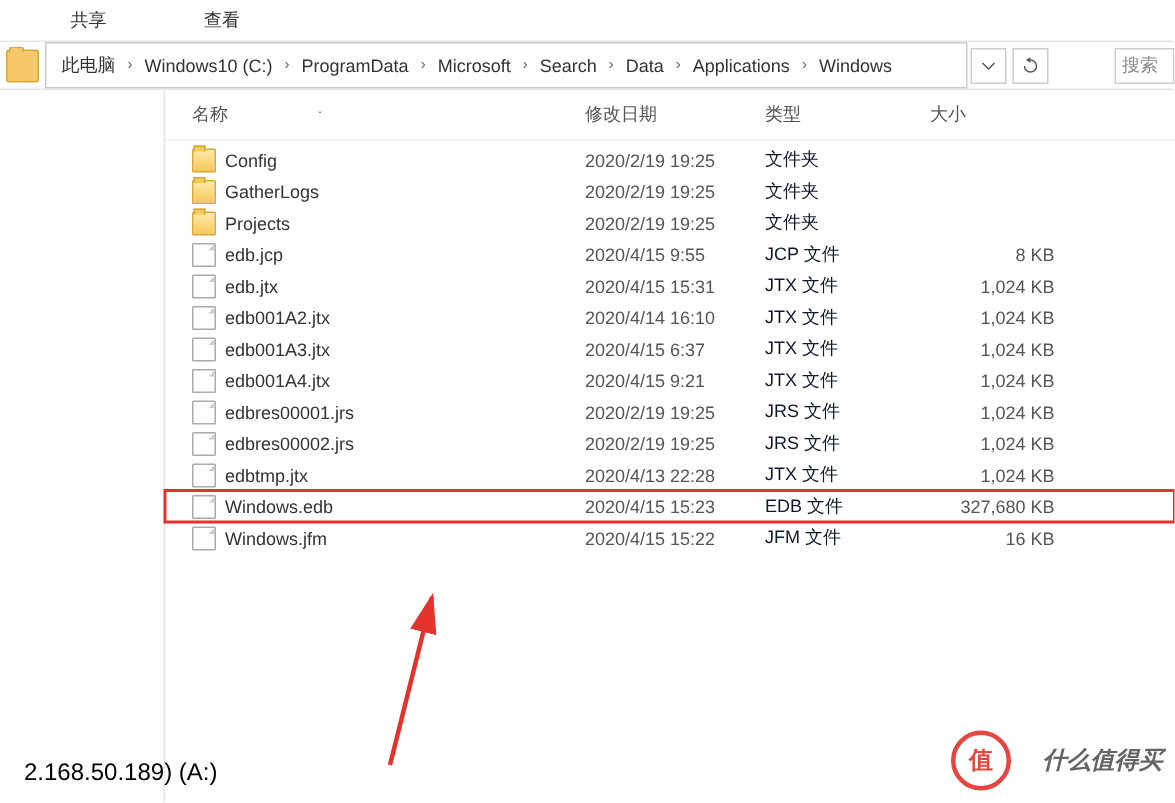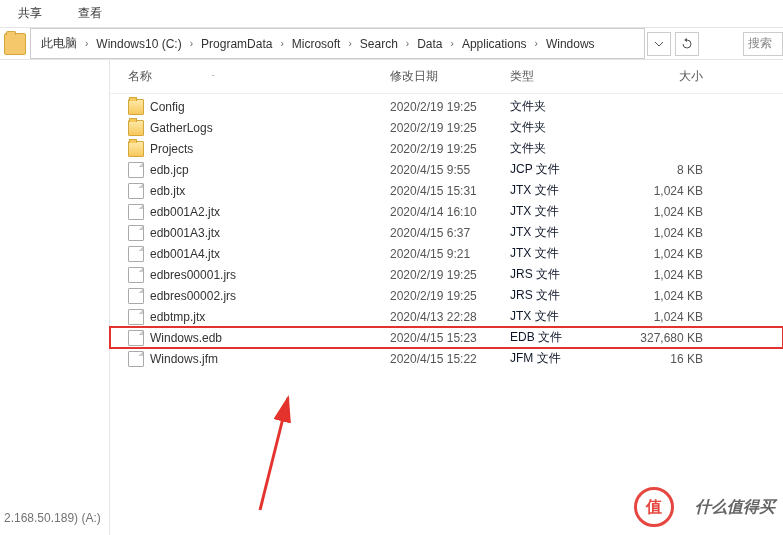--- a/index.html
+++ b/index.html
@@ -1,19 +1,19 @@
 <!DOCTYPE html>
 <html><head>
 <meta charset="utf-8">
 <style>
 * { margin: 0; padding: 0; box-sizing: border-box; font-family: "Microsoft YaHei", sans-serif; font-size: 12px; }
 body { width: 783px; height: 535px; background: #fff; overflow: hidden; position: relative; }
 
 .toolbar { height: 28px; display: flex; align-items: center; padding: 0 10px; gap: 20px; border-bottom: 1px solid #e5e5e5; }
-.toolbar span { color: #333; padding: 4px 8px; cursor: default; }
+.toolbar span { color: #333; padding: 4px 8px; cursor: default; margin-left: 29px; }
 
 .addrbar { height: 32px; display: flex; align-items: center; border-bottom: 1px solid #e5e5e5; }
 .folder-ico { width: 22px; height: 22px; background: #f5c96b; border: 1px solid #d4a838; border-radius: 2px; margin: 0 4px; position: relative; }
 .folder-ico::before { content: ""; position: absolute; top: -3px; left: 1px; width: 8px; height: 3px; background: #f5c96b; border: 1px solid #d4a838; border-bottom: none; border-radius: 2px 2px 0 0; }
 .crumbs { display: flex; align-items: center; flex: 1; height: 100%; border: 1px solid #ccc; background: #fff; margin-right: 2px; padding-left: 4px; overflow: hidden; }
 .crumb { padding: 0 6px; color: #333; cursor: pointer; white-space: nowrap; }
 .chev { color: #666; font-size: 10px; padding: 0 2px; }
 .refresh { width: 24px; height: 24px; display: flex; align-items: center; justify-content: center; border: 1px solid #ccc; margin-right: 4px; }
 .search { width: 40px; height: 24px; border: 1px solid #ccc; display: flex; align-items: center; padding: 0 4px; color: #888; overflow: hidden; margin-left: 40px; }
 
@@ -23,21 +23,21 @@
 .sidebar .pins { padding-left: 20px; }
 .sidebar .spacer { height: 60px; }
 .sidebar .drive-lbl { color: #333; padding: 2px 4px; }
 
 .main { flex: 1; position: relative; }
 .cols { display: flex; height: 34px; align-items: center; border-bottom: 1px solid #f0f0f0; padding-left: 18px; }
 .col { color: #555; text-align: left; }
 .col-name { width: 262px; }
 .col-date { width: 120px; }
 .col-type { width: 110px; }
-.col-size { width: 95px; text-align: right; padding-right: 12px; }
+.col-size { width: 95px; padding-right: 12px; }
 .sort-arrow { font-size: 8px; color: #888; margin-left: 60px; }
 
 .rows { padding-top: 2px; }
 .row { display: flex; height: 21px; align-items: center; padding-left: 18px; position: relative; }
 .row.highlight { outline: 2px solid #e4332c; outline-offset: -1px; z-index: 2; }
 .ico { width: 16px; height: 16px; margin-right: 6px; flex-shrink: 0; }
 .ico-folder { background: linear-gradient(#ffe9a8,#f7c85c); border: 1px solid #d4a838; border-radius: 1px; position: relative; }
 .ico-folder::before { content:""; position:absolute; top:-3px; left:0; width:6px; height:3px; background:#f7c85c; border:1px solid #d4a838; border-bottom:none; }
 .ico-file { background:#fff; border:1px solid #aaa; border-radius:1px; position:relative; }
 .ico-file::before { content:""; position:absolute; top:0; right:0; width:4px; height:4px; background:linear-gradient(135deg,transparent 50%,#ccc 50%); }
@@ -46,21 +46,21 @@
 .cell-date { width: 120px; color: #555; }
 .cell-type { width: 110px; color: #0f172a; }
 .cell-size { width: 95px; text-align: right; padding-right: 12px; color: #555; }
 
 .arrow-svg { position: absolute; left: 110px; top: 320px; pointer-events: none; z-index: 3; }
 
 .watermark { position: absolute; right: 8px; bottom: 8px; display: flex; align-items: center; gap: 6px; opacity: 0.9; }
 .wm-circle { width: 40px; height: 40px; border-radius: 50%; background:#fff; border: 3px solid #e4332c; display:flex; align-items:center; justify-content:center; color:#e4332c; font-weight:bold; font-size:16px; }
 .wm-text { font-size: 16px; color: #555; font-style: italic; font-weight: bold; margin-left: 15px; }
 
-.footer { position: absolute; bottom: 10px; left: 0; font-size: 12px; color: #737373; padding-left: 4px; }
+.footer { position: absolute; bottom: 10px; left: 0; font-size: 16px; color: #000000; padding-left: 16px; }
 </style>
 </head>
 <body>
 
 <div class="toolbar">
   <span>共享</span>
   <span>查看</span>
 </div>
 
 <div class="addrbar">

